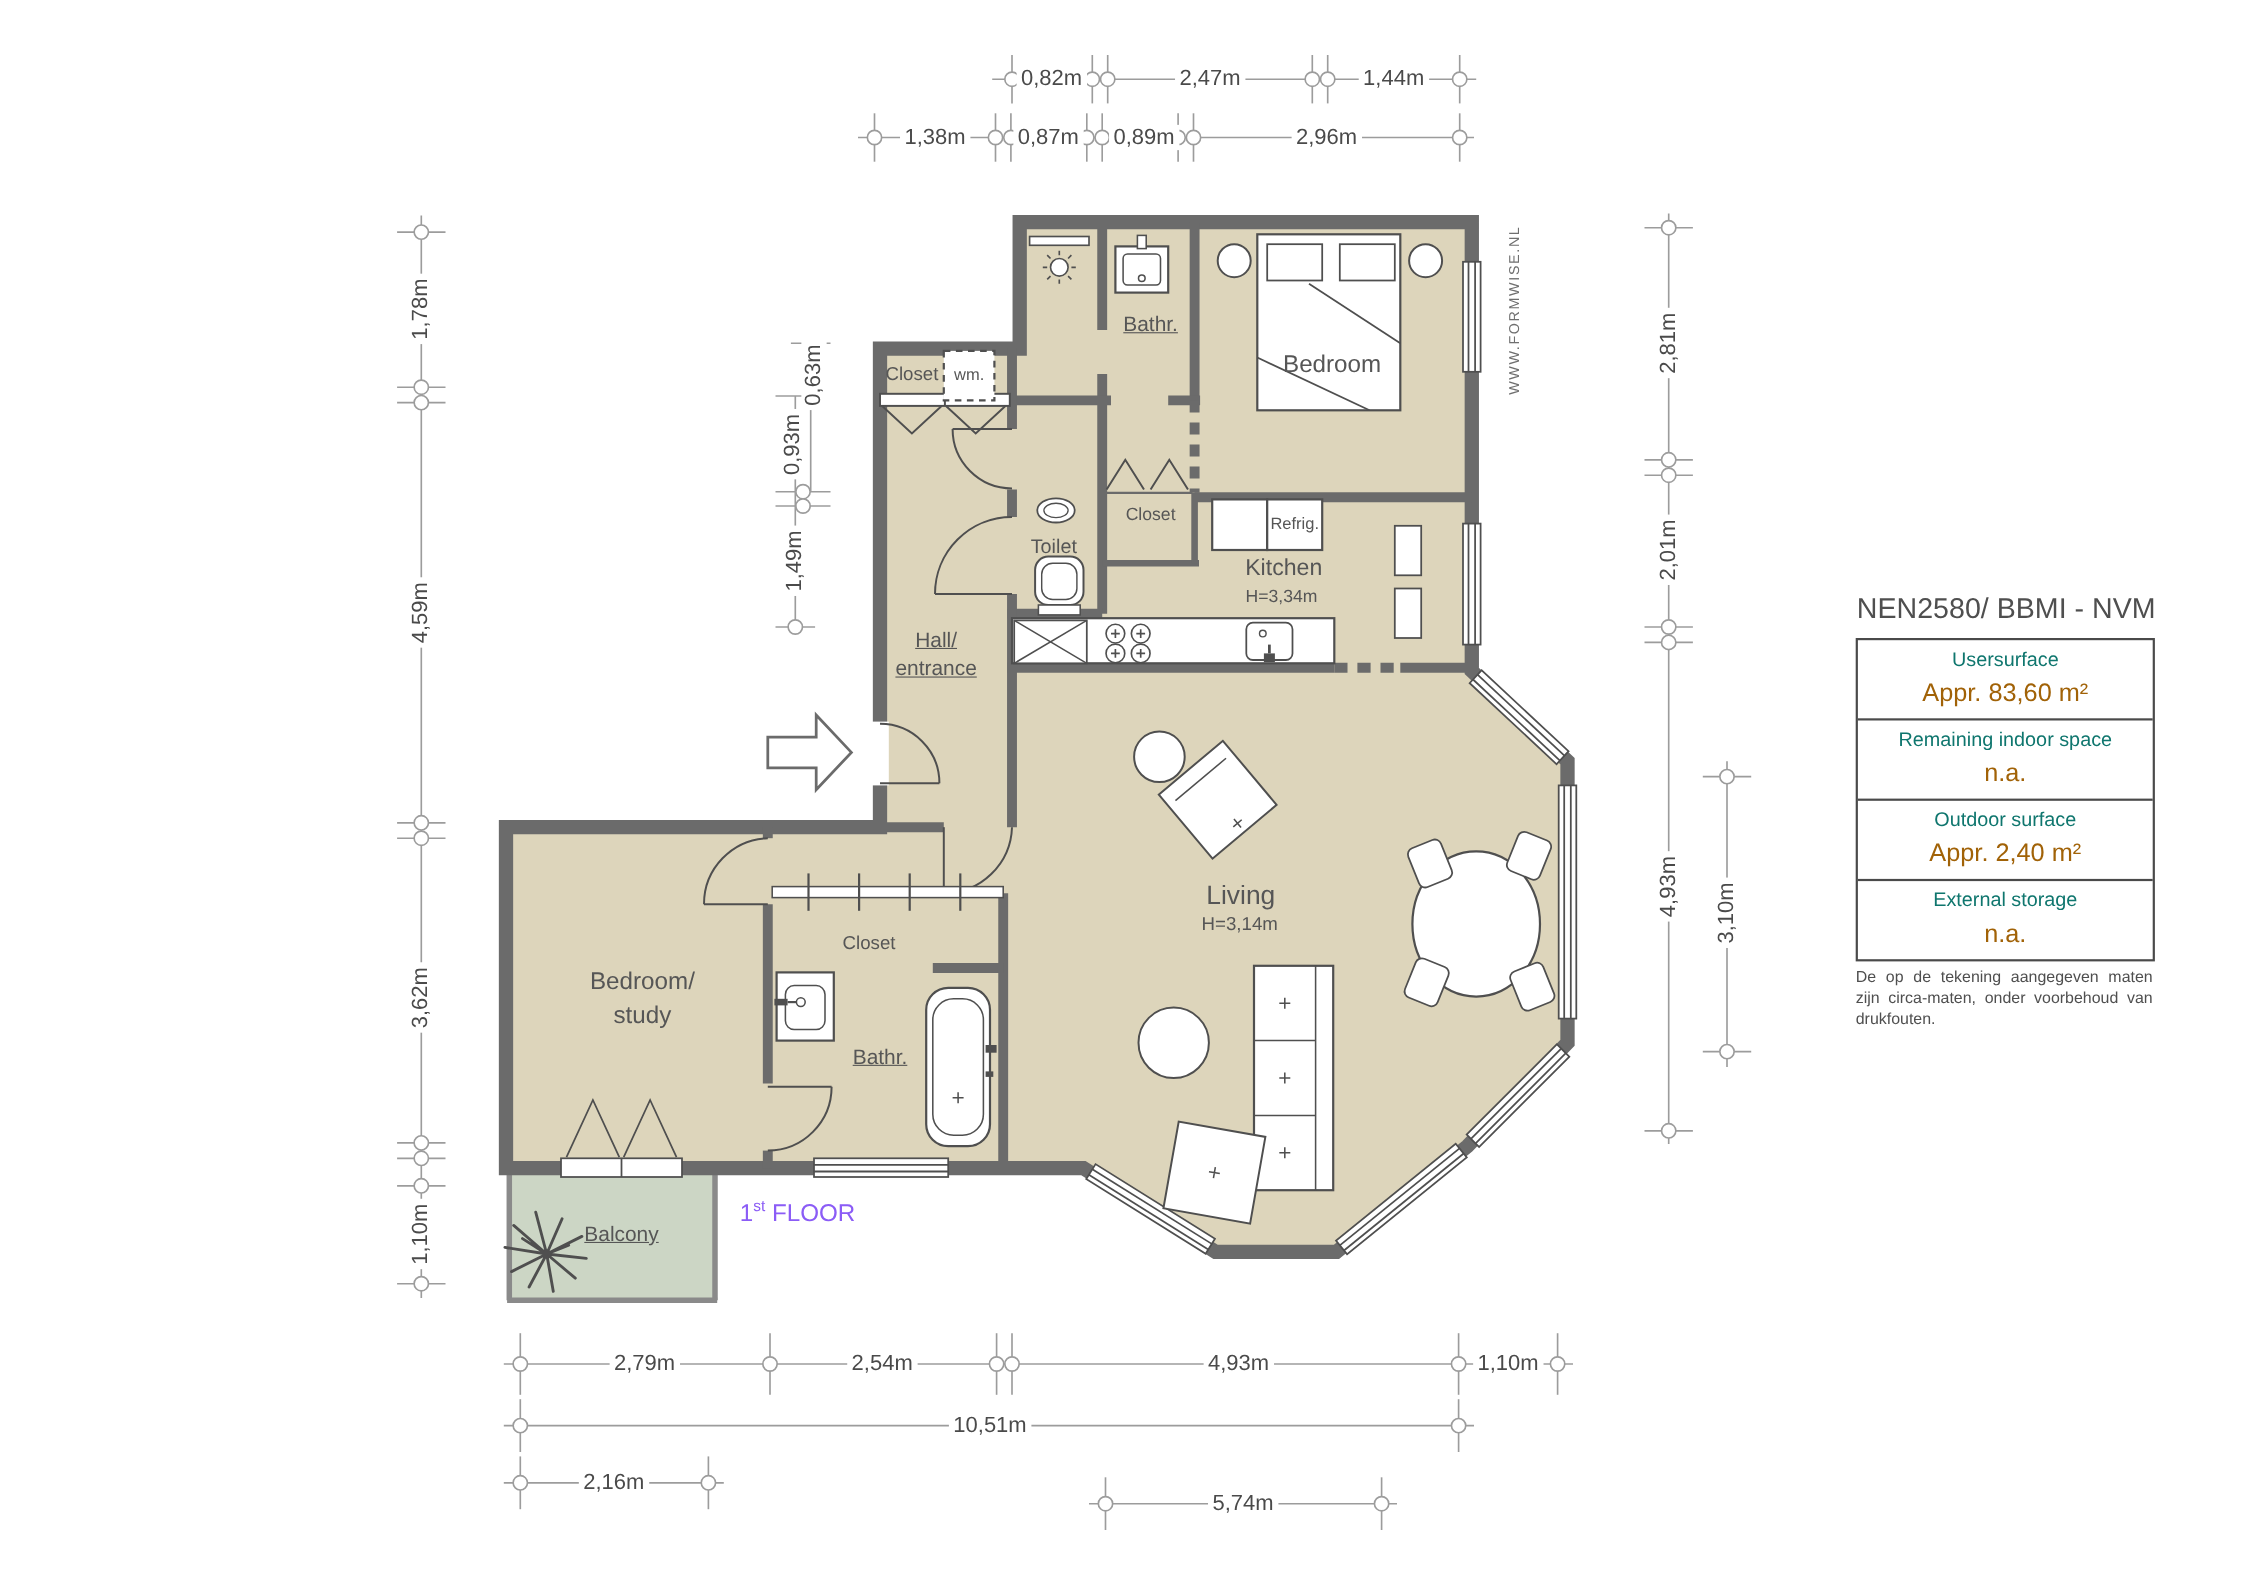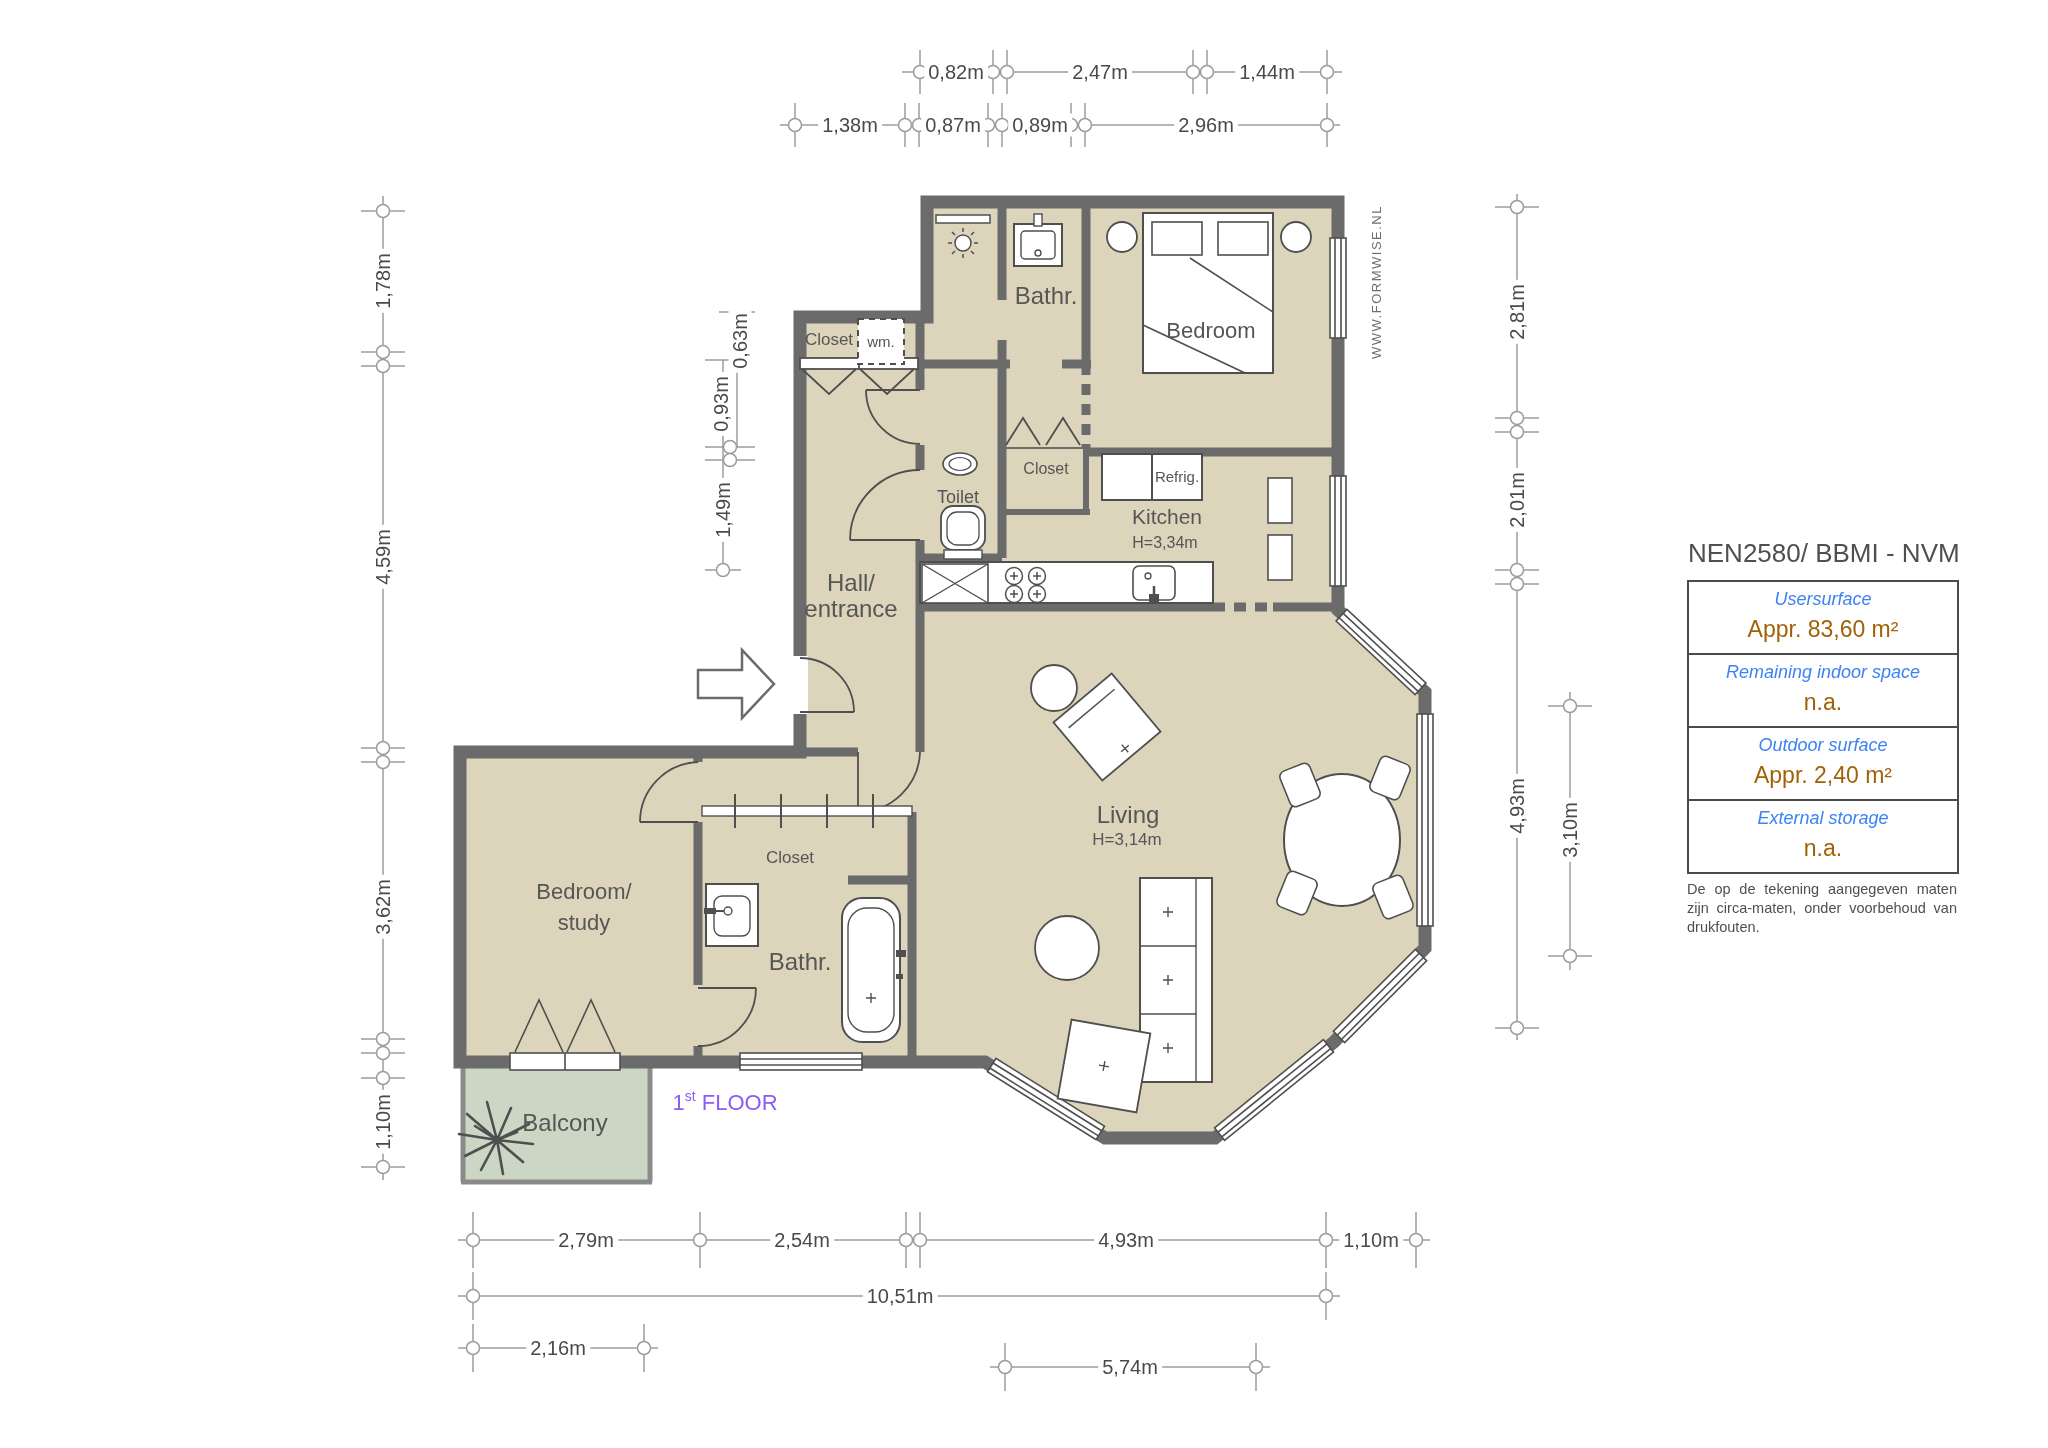--- a/index.html
+++ b/index.html
@@ -4,35 +4,35 @@
 <style>
   html,body{margin:0;padding:0;background:#fff;}
   #stage{position:relative;width:2048px;height:1448px;background:#fff;overflow:hidden;
          font-family:"Liberation Sans", sans-serif;color:#555;}
   svg{position:absolute;left:0;top:0;}
   .lbl{position:absolute;transform:translate(-50%,-50%);white-space:nowrap;color:#565656;}
   .dim{position:absolute;transform:translate(-50%,-50%);white-space:nowrap;color:#4a4a4a;
        font-size:20px;background:#fff;padding:0 4px;}
   .dim-v{position:absolute;transform:translate(-50%,-50%) rotate(-90deg);white-space:nowrap;
        color:#4a4a4a;font-size:20px;background:#fff;padding:0 4px;}
-  .room{font-size:24px;}
+  .room{font-size:19px;text-decoration:underline;}
   .room-lg{font-size:22px;}
   .room-xl{font-size:24px;text-align:right;}
   .room-sm{font-size:16px;}
   .room-xs{font-size:15px;}
   .brand{position:absolute;transform:translate(-50%,-50%) rotate(-90deg);font-size:13px;
        letter-spacing:1.5px;color:#6f6f6f;white-space:nowrap;}
   .floorlbl{position:absolute;transform:translate(-50%,-50%);font-size:22px;color:#8b5cf6;white-space:nowrap;}
   .floorlbl sup{font-size:14px;}
   
   #panel-title{position:absolute;left:1688px;top:538px;width:280px;font-size:26px;color:#4f4f4f;}
   #panel-table{position:absolute;left:1687px;top:580px;width:268px;border:2px solid #4a4a4a;}
   .prow{border-bottom:2px solid #4a4a4a;text-align:center;padding:7px 4px 10px 4px;}
   .prow:last-child{border-bottom:none;}
-  .prow .plabel{font-size:18px;color:#3b82f6;margin-bottom:6px;font-style:italic;}
+  .prow .plabel{font-size:18px;color:#0f766e;margin-bottom:6px;}
   .prow .pvalue{font-size:23px;color:#a16207;}
   #panel-disclaimer{position:absolute;left:1687px;top:880px;width:270px;font-size:14.5px;
        color:#4f4f4f;text-align:justify;line-height:1.32;}
 </style>
 </head>
 <body>
 
 <div id="stage">
 
 <svg width="2048" height="1448" viewBox="0 0 2048 1448">

